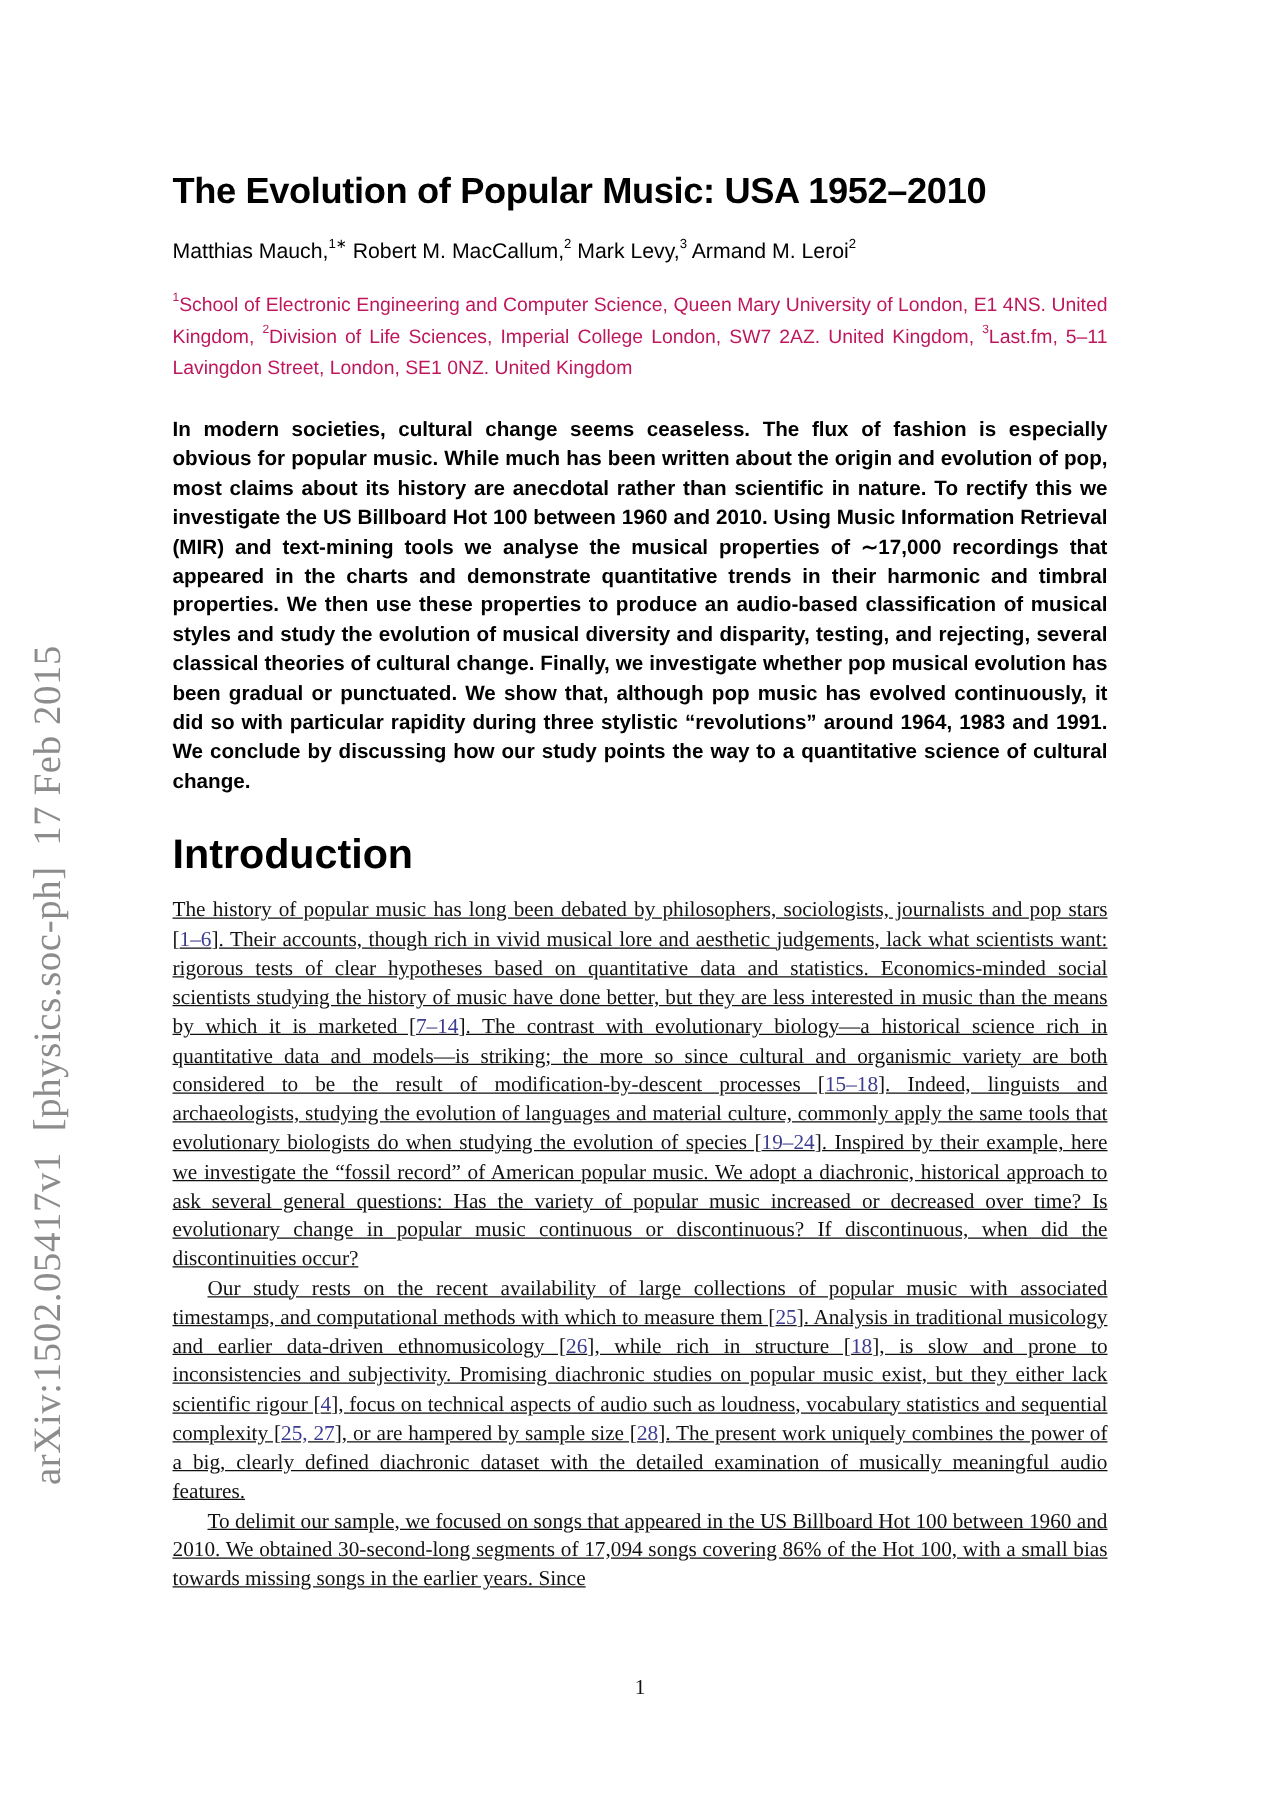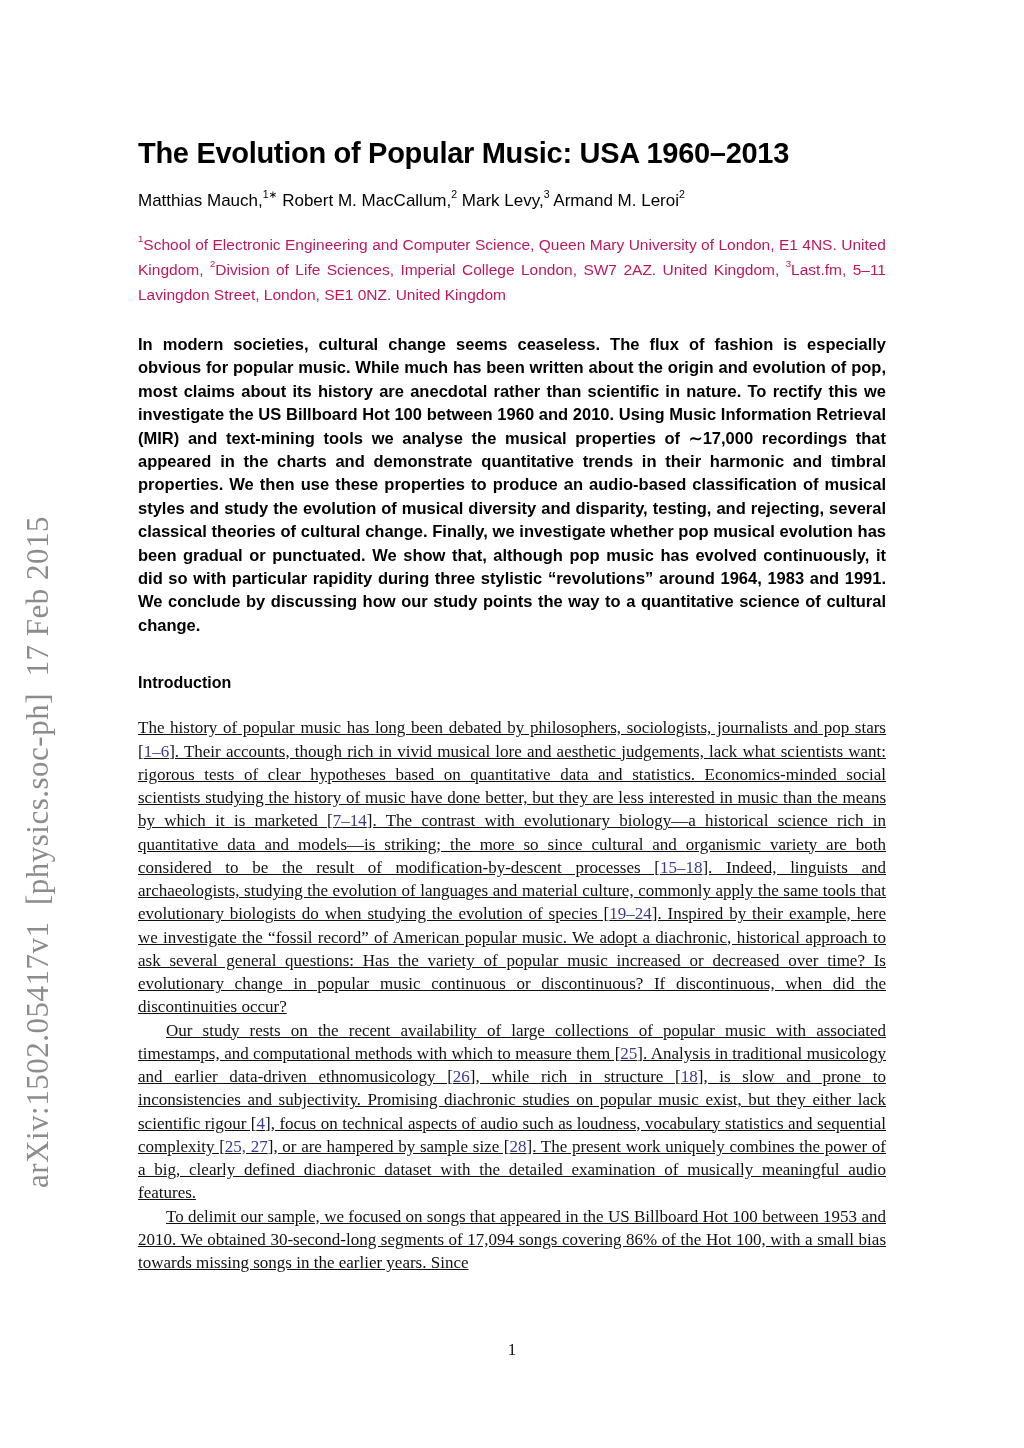--- a/index.html
+++ b/index.html
@@ -66,21 +66,21 @@
     font-weight: bold;
     font-size: 16.5px;
     line-height: 23.4px;
     text-align: justify;
     color: #000000;
   }
   .section-heading {
     margin: 32px 0 0 0;
     font-family: "Liberation Sans", sans-serif;
     font-weight: bold;
-    font-size: 16px;
+    font-size: 33px;
     line-height: 28px;
     color: #000000;
   }
   .body-par {
     margin: 0;
     font-family: "Liberation Serif", serif;
     font-size: 17px;
     line-height: 23.25px;
     text-align: justify;
     color: #111111;
@@ -117,32 +117,32 @@
 </style>
 </head>
 <body>
 
 <div class="page">
 
   <div class="arxiv-watermark">arXiv:1502.05417v1  [physics.soc-ph]  17 Feb 2015</div>
 
   <main class="content">
 
-    <h1 class="paper-title">The Evolution of Popular Music: USA 1960–2013</h1>
+    <h1 class="paper-title">The Evolution of Popular Music: USA 1952–2010</h1>
 
     <p class="authors">Matthias Mauch,<sup>1∗</sup> Robert M. MacCallum,<sup>2</sup> Mark Levy,<sup>3</sup> Armand M. Leroi<sup>2</sup></p>
 
     <p class="affiliations"><sup>1</sup>School of Electronic Engineering and Computer Science, Queen Mary University of London, E1 4NS. United Kingdom, <sup>2</sup>Division of Life Sciences, Imperial College London, SW7 2AZ. United Kingdom, <sup>3</sup>Last.fm, 5–11 Lavingdon Street, London, SE1 0NZ. United Kingdom</p>
 
     <p class="abstract">In modern societies, cultural change seems ceaseless. The flux of fashion is especially obvious for popular music. While much has been written about the origin and evolution of pop, most claims about its history are anecdotal rather than scientific in nature. To rectify this we investigate the US Billboard Hot 100 between 1960 and 2010. Using Music Information Retrieval (MIR) and text-mining tools we analyse the musical properties of ∼17,000 recordings that appeared in the charts and demonstrate quantitative trends in their harmonic and timbral properties. We then use these properties to produce an audio-based classification of musical styles and study the evolution of musical diversity and disparity, testing, and rejecting, several classical theories of cultural change. Finally, we investigate whether pop musical evolution has been gradual or punctuated. We show that, although pop music has evolved continuously, it did so with particular rapidity during three stylistic “revolutions” around 1964, 1983 and 1991. We conclude by discussing how our study points the way to a quantitative science of cultural change.</p>
 
     <h2 class="section-heading">Introduction</h2>
 
     <p class="body-par first">The history of popular music has long been debated by philosophers, sociologists, journalists and pop stars [<span class="cite">1–6</span>]. Their accounts, though rich in vivid musical lore and aesthetic judgements, lack what scientists want: rigorous tests of clear hypotheses based on quantitative data and statistics. Economics-minded social scientists studying the history of music have done better, but they are less interested in music than the means by which it is marketed [<span class="cite">7–14</span>]. The contrast with evolutionary biology—a historical science rich in quantitative data and models—is striking; the more so since cultural and organismic variety are both considered to be the result of modification-by-descent processes [<span class="cite">15–18</span>]. Indeed, linguists and archaeologists, studying the evolution of languages and material culture, commonly apply the same tools that evolutionary biologists do when studying the evolution of species [<span class="cite">19–24</span>]. Inspired by their example, here we investigate the “fossil record” of American popular music. We adopt a diachronic, historical approach to ask several general questions: Has the variety of popular music increased or decreased over time? Is evolutionary change in popular music continuous or discontinuous? If discontinuous, when did the discontinuities occur?</p>
 
     <p class="body-par indent">Our study rests on the recent availability of large collections of popular music with associated timestamps, and computational methods with which to measure them [<span class="cite">25</span>]. Analysis in traditional musicology and earlier data-driven ethnomusicology [<span class="cite">26</span>], while rich in structure [<span class="cite">18</span>], is slow and prone to inconsistencies and subjectivity. Promising diachronic studies on popular music exist, but they either lack scientific rigour [<span class="cite">4</span>], focus on technical aspects of audio such as loudness, vocabulary statistics and sequential complexity [<span class="cite">25, 27</span>], or are hampered by sample size [<span class="cite">28</span>]. The present work uniquely combines the power of a big, clearly defined diachronic dataset with the detailed examination of musically meaningful audio features.</p>
 
-    <p class="body-par indent">To delimit our sample, we focused on songs that appeared in the US Billboard Hot 100 between 1953 and 2010. We obtained 30-second-long segments of 17,094 songs covering 86% of the Hot 100, with a small bias towards missing songs in the earlier years. Since</p>
+    <p class="body-par indent">To delimit our sample, we focused on songs that appeared in the US Billboard Hot 100 between 1960 and 2010. We obtained 30-second-long segments of 17,094 songs covering 86% of the Hot 100, with a small bias towards missing songs in the earlier years. Since</p>
 
     <div class="page-number">1</div>
 
   </main>
 </div>
 
 </body></html>

